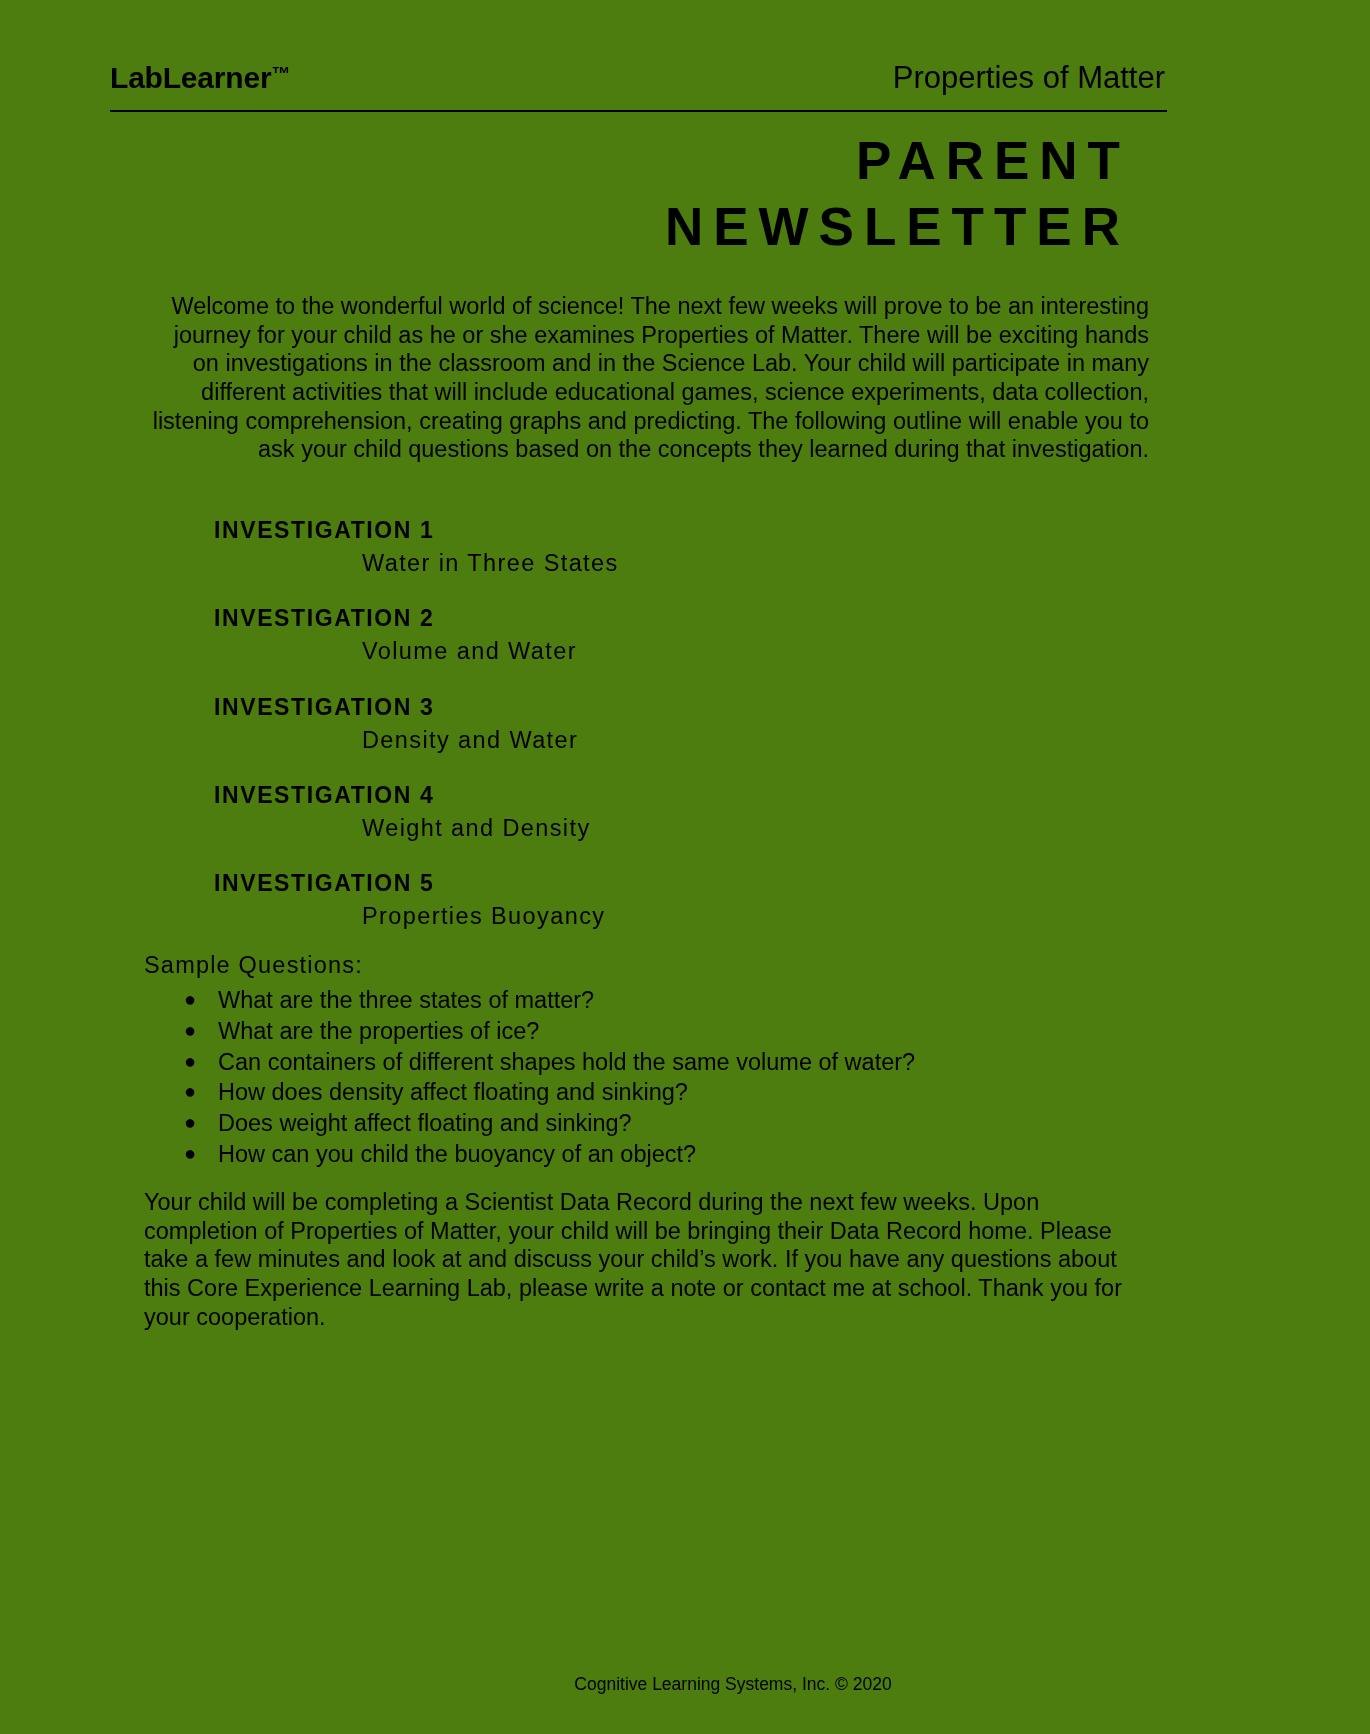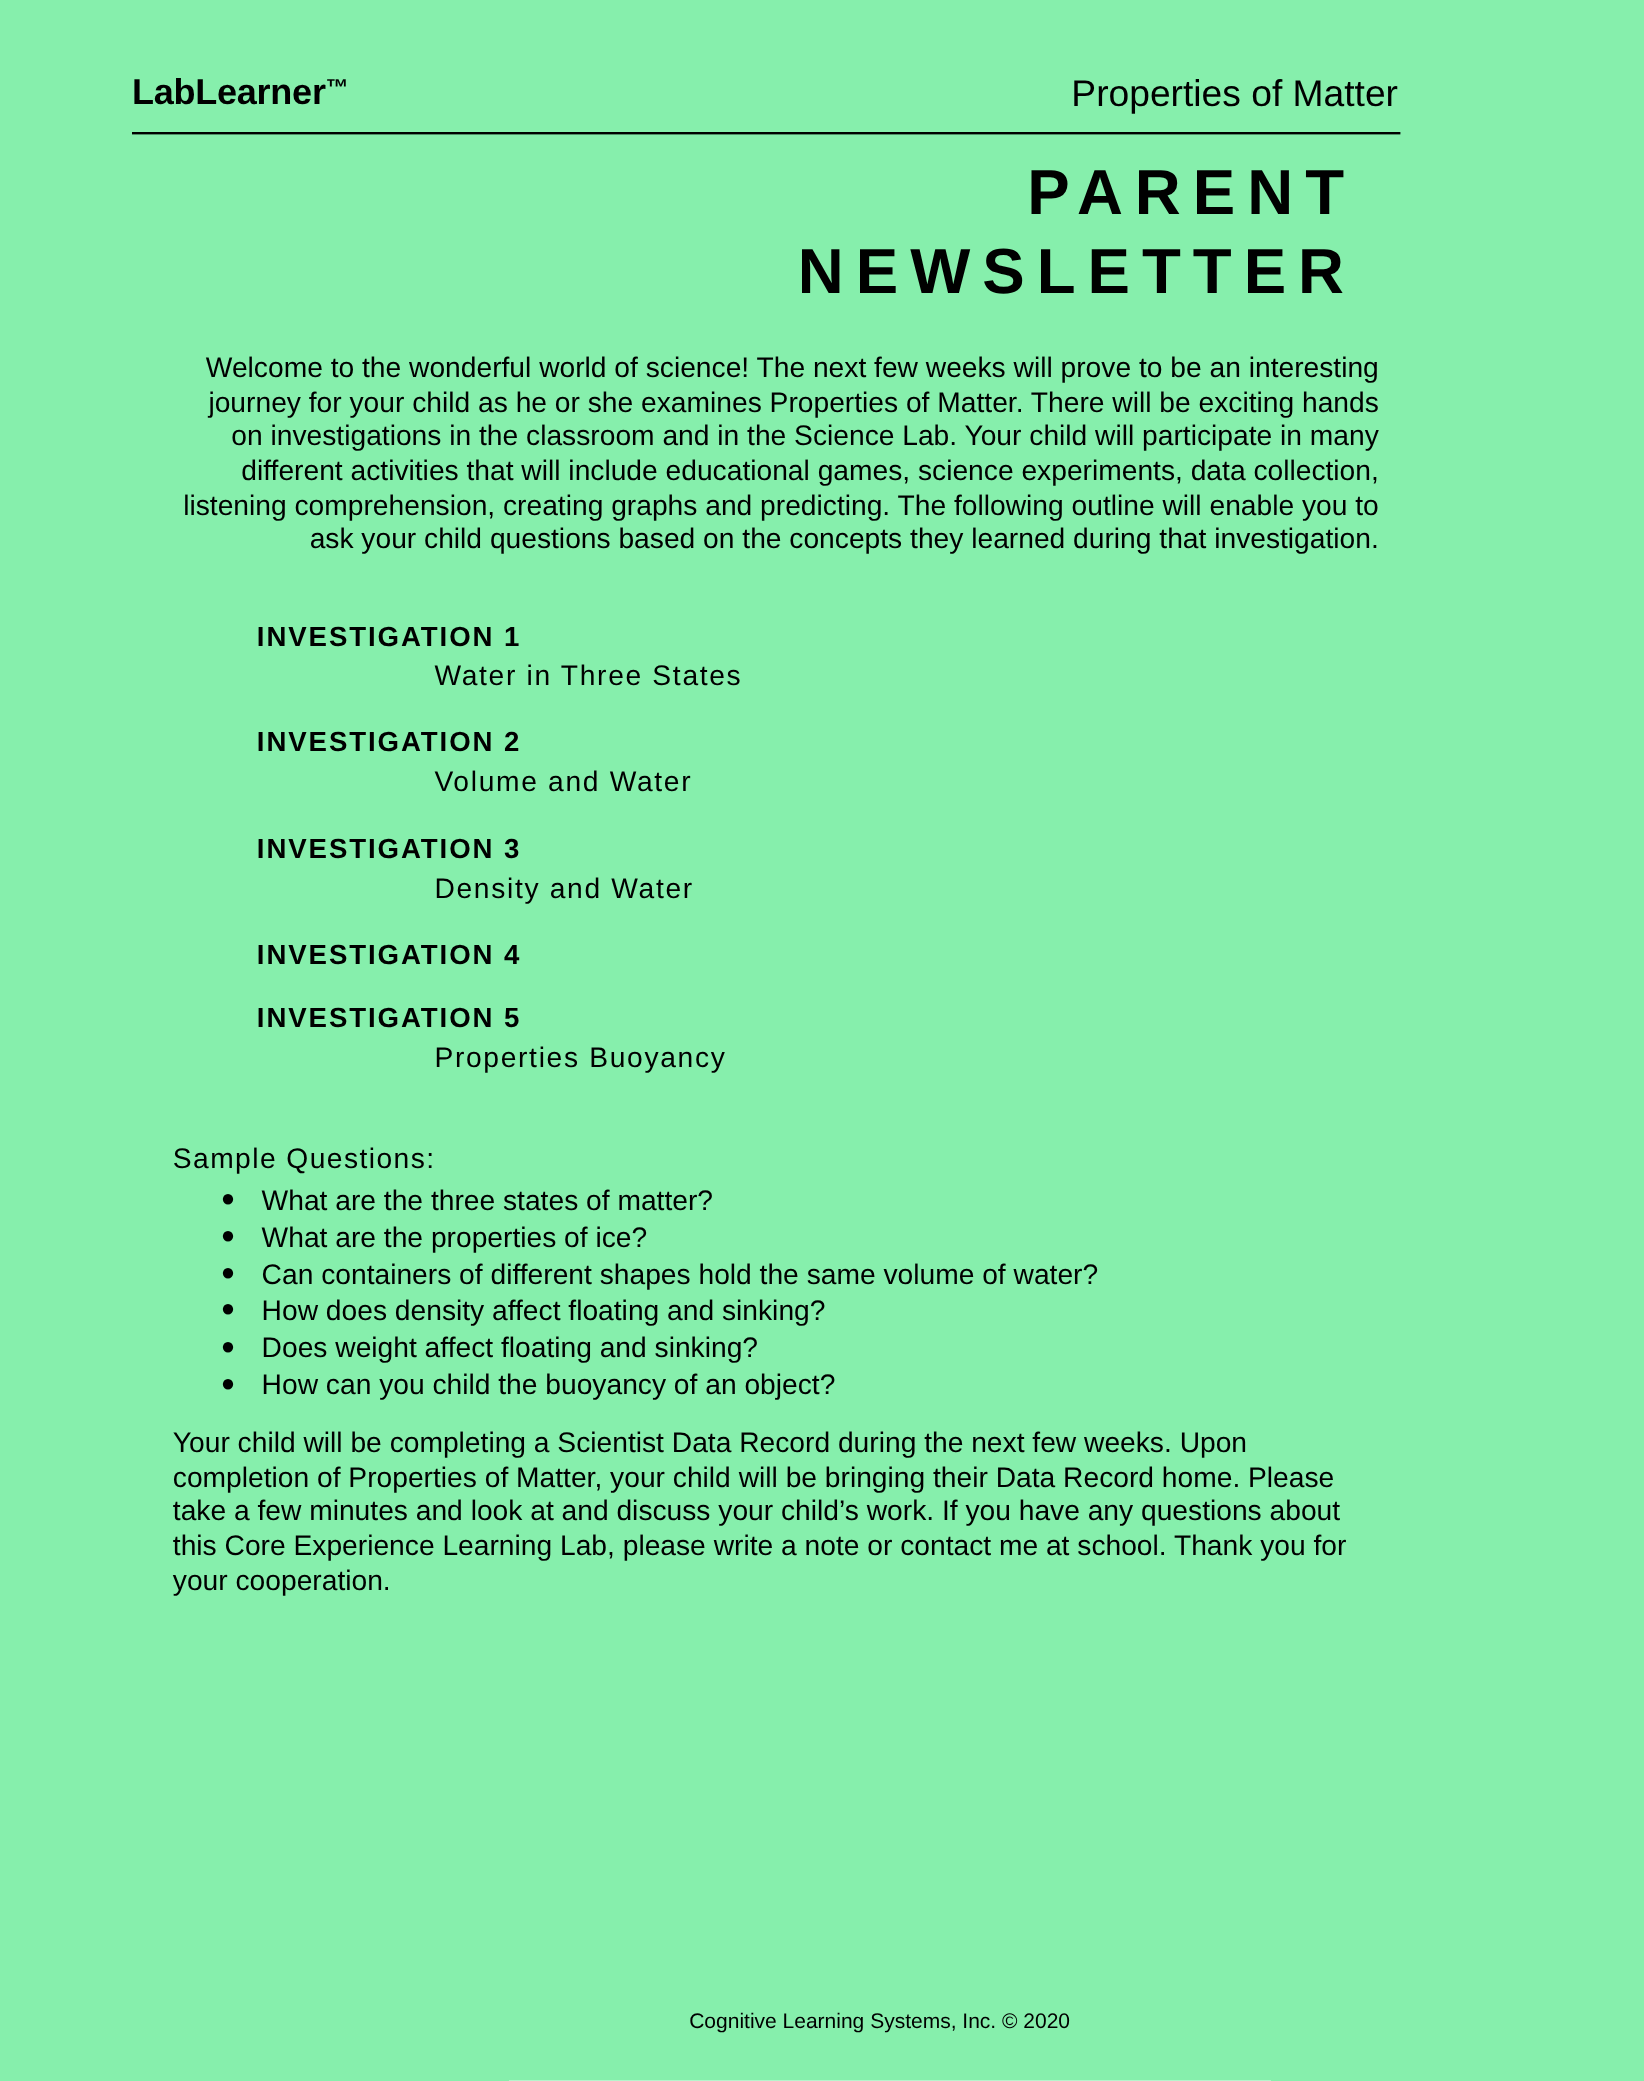--- a/index.html
+++ b/index.html
@@ -13,21 +13,21 @@
     font-family: "Liberation Sans", sans-serif;
     color: #000000;
     position: relative;
     overflow: hidden;
   }
   .page {
     position: absolute;
     left: 0; top: 0;
     width: 1370px;
     height: 1734px;
-    background: #86efac;
+    background: #4d7c0f;
   }
   
   .header {
     position: absolute;
     left: 110px;
     top: 62px;
     width: 1055px;
     display: flex;
     justify-content: space-between;
     align-items: flex-end;
@@ -182,20 +182,21 @@
     <div class="inv-block">
       <div class="inv-head">INVESTIGATION 2</div>
       <div class="inv-name">Volume and Water</div>
     </div>
     <div class="inv-block">
       <div class="inv-head">INVESTIGATION 3</div>
       <div class="inv-name">Density and Water</div>
     </div>
     <div class="inv-block">
       <div class="inv-head">INVESTIGATION 4</div>
+      <div class="inv-name">Weight and Density</div>
     </div>
     <div class="inv-block">
       <div class="inv-head">INVESTIGATION 5</div>
       <div class="inv-name">Properties Buoyancy</div>
     </div>
   </div>
 
   <div class="samples">
     <div class="samples-head">Sample Questions:</div>
     <ul class="q-list">

